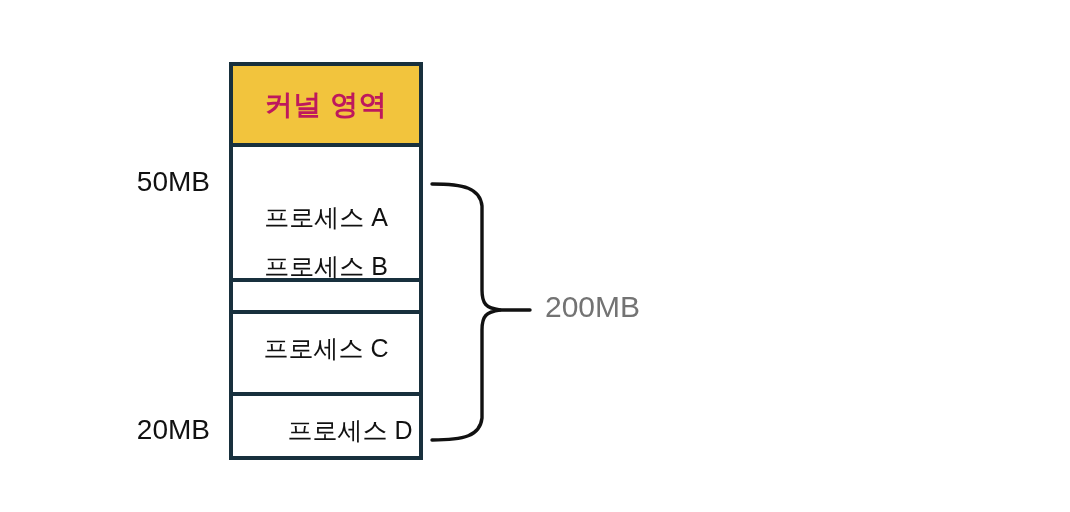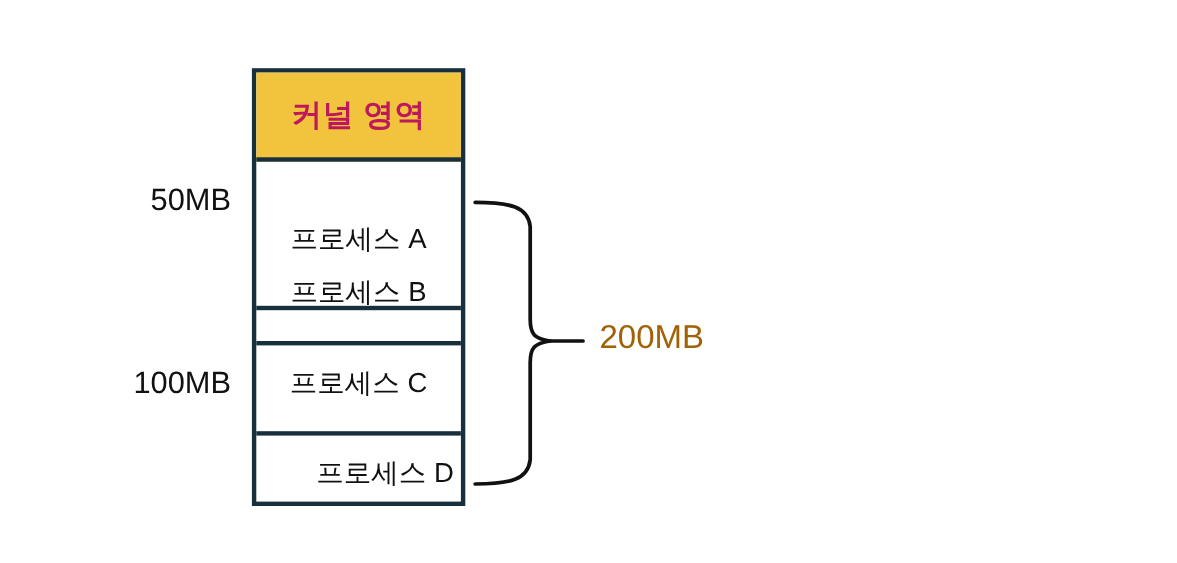--- a/index.html
+++ b/index.html
@@ -110,33 +110,33 @@
     width: 120px;
     height: 268px;
     overflow: visible;
   }
 
   .total-label {
     position: absolute;
     left: 545px;
     top: 292px;
     font-size: 30px;
-    color: #a16207;
+    color: #737373;
     line-height: 1;
     white-space: nowrap;
   }
 </style>
 </head>
 <body>
 
 <div id="canvas">
 
   <div class="size-labels">
     <div class="size-label size-0">50MB</div>
-    <div class="size-label size-2">100MB</div>
+    <div class="size-label size-3">20MB</div>
   </div>
 
   <div class="memory-column">
 
     <div class="kernel-band">
       <span class="band-label">커널 영역</span>
     </div>
 
     <div class="process-row row-0">
       <span class="row-label">프로세스 A</span>

